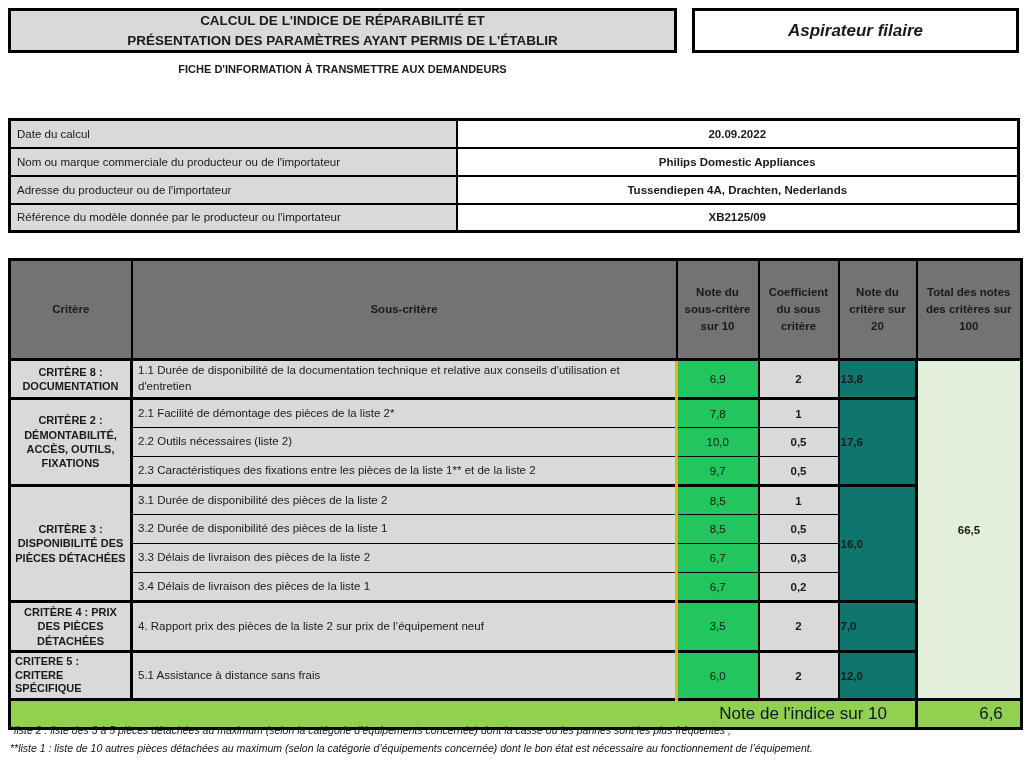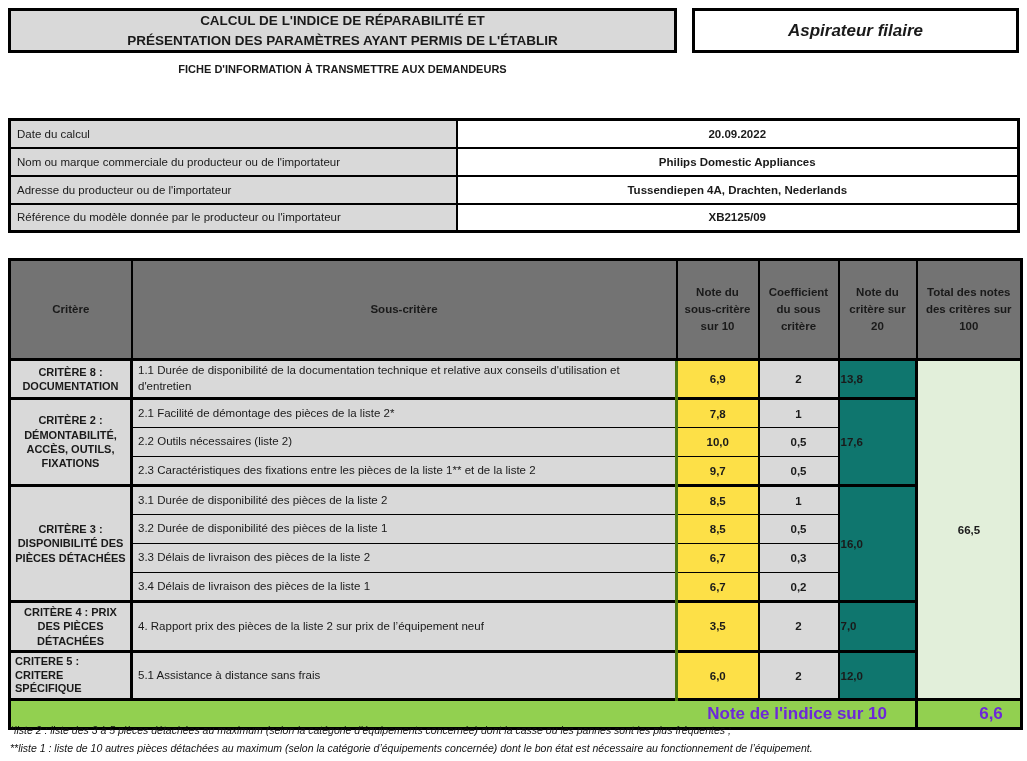--- a/index.html
+++ b/index.html
@@ -68,37 +68,37 @@
   .main-table td.crit {
     background:#d9d9d9; font-weight:bold; font-size:11px;
     text-align:center; padding:2px 4px; line-height:1.3;
     border-left:3px solid #000;
   }
   .main-table td.crit.left-align { text-align:left; line-height:1.25; }
   .main-table td.sub {
     background:#d9d9d9; text-align:left; padding:2px 5px; line-height:1.35;
     border-left:3px solid #000;
   }
-  .main-table td.note  { background:#fde047; font-weight:bold; text-align:center; border-left:3px solid #4d7c0f; }
+  .main-table td.note  { background:#22c55e; font-weight:normal; text-align:center; border-left:3px solid #eab308; }
   .main-table td.coeff { background:#d9d9d9; font-weight:bold; text-align:center; }
   .main-table td.n20   { background:#0f766e; font-weight:bold; }
   .main-table td.total { background:#e2efda; font-weight:bold; text-align:center; border-left:3px solid #000; }
 
   .main-table tr.block-top td { border-top:3px solid #000; }
   .main-table tr.sub-row td   { border-top:1px solid #000; }
 
   .main-table tr.row-11 td { height:39px; }
   .main-table tr.row-std td { height:29px; }
   .main-table tr.row-4 td { height:39px; }
   .main-table tr.row-5 td { height:34px;margin-top:36px; }
 
   .main-table tr.footer-row td {
     border-top:3px solid #000;
     background:#92d050; height:29px;
-    font-weight:bold; font-size:17px; color:#6d28d9;
+    font-weight:normal; font-size:17px; color:#0f172a;
   }
   .main-table td.footer-label { text-align:right; padding-right:28px; }
   .main-table td.footer-value { text-align:center; border-left:3px solid #000;padding-left:45px; }
 
   
   .footnotes {
     position:absolute; left:10px; top:721px; width:1010px;
     font-style:italic; font-size:10.5px; line-height:1.75; color:#111;
   }
 </style>

